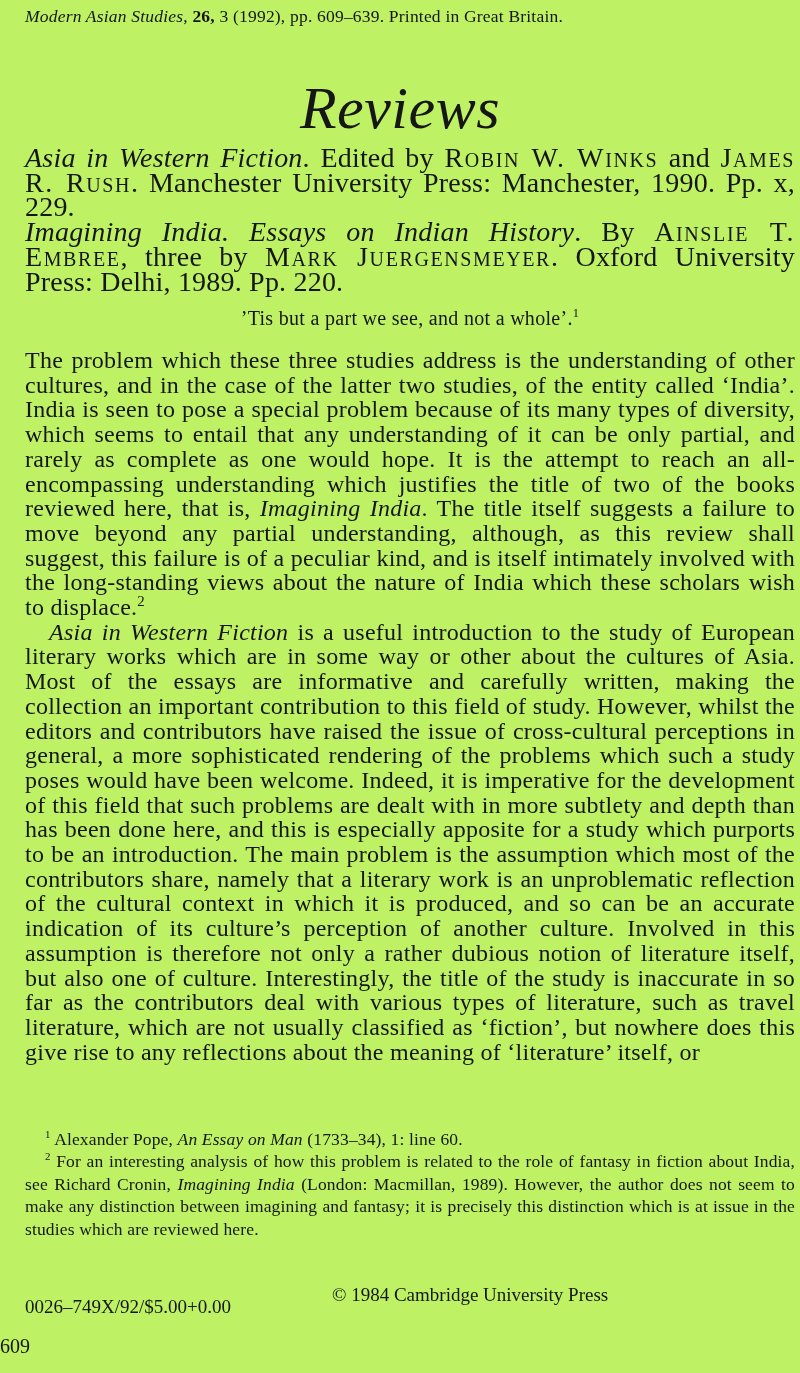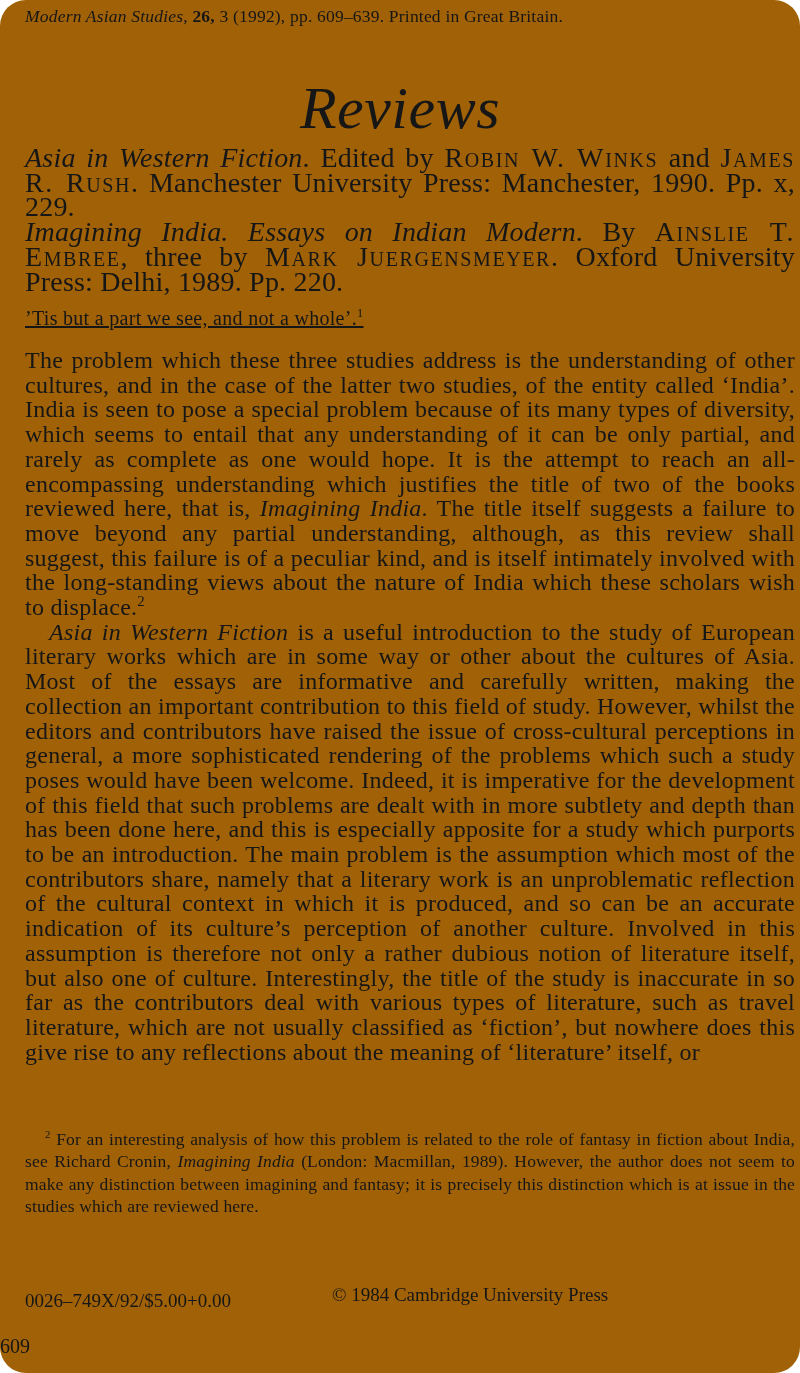--- a/index.html
+++ b/index.html
@@ -1,24 +1,23 @@
 <!DOCTYPE html>
 <html><head>
 <meta charset="utf-8">
 <style>
   html, body { margin: 0; padding: 0; background: #ffffff; }
   .page {
     position: relative;
     width: 800px;
     height: 1373px;
-    background: #a16207;
+    background: #bef264;
     color: #161616;
     font-family: "Liberation Serif", "DejaVu Serif", serif;
     overflow: hidden;
-    border-radius: 26px;
   }
   .journal-line {
     position: absolute;
     top: 4px; left: 25px; right: 25px;
     font-size: 17.5px;
     line-height: 24px;
     letter-spacing: 0.2px;
   }
   .page-title {
     position: absolute;
@@ -34,24 +33,23 @@
     top: 146px; left: 25px; width: 770px;
     font-size: 28px;
     line-height: 24.7px;
     text-align: justify;
     letter-spacing: 0.2px;
   }
   .biblio p { margin: 0; }
   .epigraph {
     position: absolute;
     top: 307px; left: 25px; width: 770px;
-    text-align: left;
+    text-align: center;
     font-size: 20px;
     letter-spacing: 0.3px;
-    text-decoration: underline;
   }
   .bodytext {
     position: absolute;
     top: 348px; left: 25px; width: 770px;
     font-size: 24px;
     line-height: 24.7px;
     text-align: justify;
     letter-spacing: 0.25px;
   }
   .bodytext p { margin: 0; }
@@ -64,21 +62,21 @@
     text-align: justify;
     letter-spacing: 0.15px;
   }
   .footnotes p { margin: 0; text-indent: 20px; }
   .footer-line {
     position: absolute;
     top: 1283px; left: 25px; right: 25px;
     font-size: 19px;
     line-height: 24px;
   }
-  .issn { position: absolute; left: 0; top: 6px; }
+  .issn { position: absolute; left: 0; top: 12px; }
   .copyright { position: absolute; left: 307px; top: 0; }
   .page-number {
     position: absolute;
     top: 1335px; left: 0; width: 100%;
     text-align: left;
     font-size: 20px;
   }
   
   .st-i  { font-style: italic; }
   .st-b  { font-weight: bold; }
@@ -89,31 +87,32 @@
 <body>
 
 <div class="page">
 
   <div class="journal-line"><span class="st-i">Modern Asian Studies</span><span>, </span><span class="st-b">26,</span><span> 3 (1992), pp. 609–639. Printed in Great Britain.</span></div>
 
   <div class="page-title">Reviews</div>
 
   <div class="biblio">
     <p><span class="st-i">Asia in Western Fiction</span><span>. Edited by </span><span class="st-sc">Robin W. Winks</span><span> and </span><span class="st-sc">James R. Rush</span><span>. Manchester University Press: Manchester, 1990. Pp. x, 229.</span></p>
-    <p><span class="st-i">Imagining India. Essays on Indian Modern</span><span>. By </span><span class="st-sc">Ainslie T. Embree</span><span>, three by </span><span class="st-sc">Mark Juergensmeyer</span><span>. Oxford University Press: Delhi, 1989. Pp. 220.</span></p>
+    <p><span class="st-i">Imagining India. Essays on Indian History</span><span>. By </span><span class="st-sc">Ainslie T. Embree</span><span>, three by </span><span class="st-sc">Mark Juergensmeyer</span><span>. Oxford University Press: Delhi, 1989. Pp. 220.</span></p>
   </div>
 
   <div class="epigraph"><span>’Tis but a part we see, and not a whole’.</span><span class="st-sup">1</span></div>
 
   <div class="bodytext">
     <p><span>The problem which these three studies address is the understanding of other cultures, and in the case of the latter two studies, of the entity called ‘India’. India is seen to pose a special problem because of its many types of diversity, which seems to entail that any understanding of it can be only partial, and rarely as complete as one would hope. It is the attempt to reach an all-encompassing understanding which justifies the title of two of the books reviewed here, that is, </span><span class="st-i">Imagining India</span><span>. The title itself suggests a failure to move beyond any partial understanding, although, as this review shall suggest, this failure is of a peculiar kind, and is itself intimately involved with the long-standing views about the nature of India which these scholars wish to displace.</span><span class="st-sup">2</span></p>
     <p class="indent"><span class="st-i">Asia in Western Fiction</span><span> is a useful introduction to the study of European literary works which are in some way or other about the cultures of Asia. Most of the essays are informative and carefully written, making the collection an important contribution to this field of study. However, whilst the editors and contributors have raised the issue of cross-cultural perceptions in general, a more sophisticated rendering of the problems which such a study poses would have been welcome. Indeed, it is imperative for the development of this field that such problems are dealt with in more subtlety and depth than has been done here, and this is especially apposite for a study which purports to be an introduction. The main problem is the assumption which most of the contributors share, namely that a literary work is an unproblematic reflection of the cultural context in which it is produced, and so can be an accurate indication of its culture’s perception of another culture. Involved in this assumption is therefore not only a rather dubious notion of literature itself, but also one of culture. Interestingly, the title of the study is inaccurate in so far as the contributors deal with various types of literature, such as travel literature, which are not usually classified as ‘fiction’, but nowhere does this give rise to any reflections about the meaning of ‘literature’ itself, or</span></p>
   </div>
 
   <div class="footnotes">
+    <p><span class="st-sup">1</span><span> Alexander Pope, </span><span class="st-i">An Essay on Man</span><span> (1733–34), 1: line 60.</span></p>
     <p><span class="st-sup">2</span><span> For an interesting analysis of how this problem is related to the role of fantasy in fiction about India, see Richard Cronin, </span><span class="st-i">Imagining India</span><span> (London: Macmillan, 1989). However, the author does not seem to make any distinction between imagining and fantasy; it is precisely this distinction which is at issue in the studies which are reviewed here.</span></p>
   </div>
 
   <div class="footer-line">
     <span class="issn">0026–749X/92/$5.00+0.00</span>
     <span class="copyright">© 1984 Cambridge University Press</span>
   </div>
 
   <div class="page-number">609</div>
 

